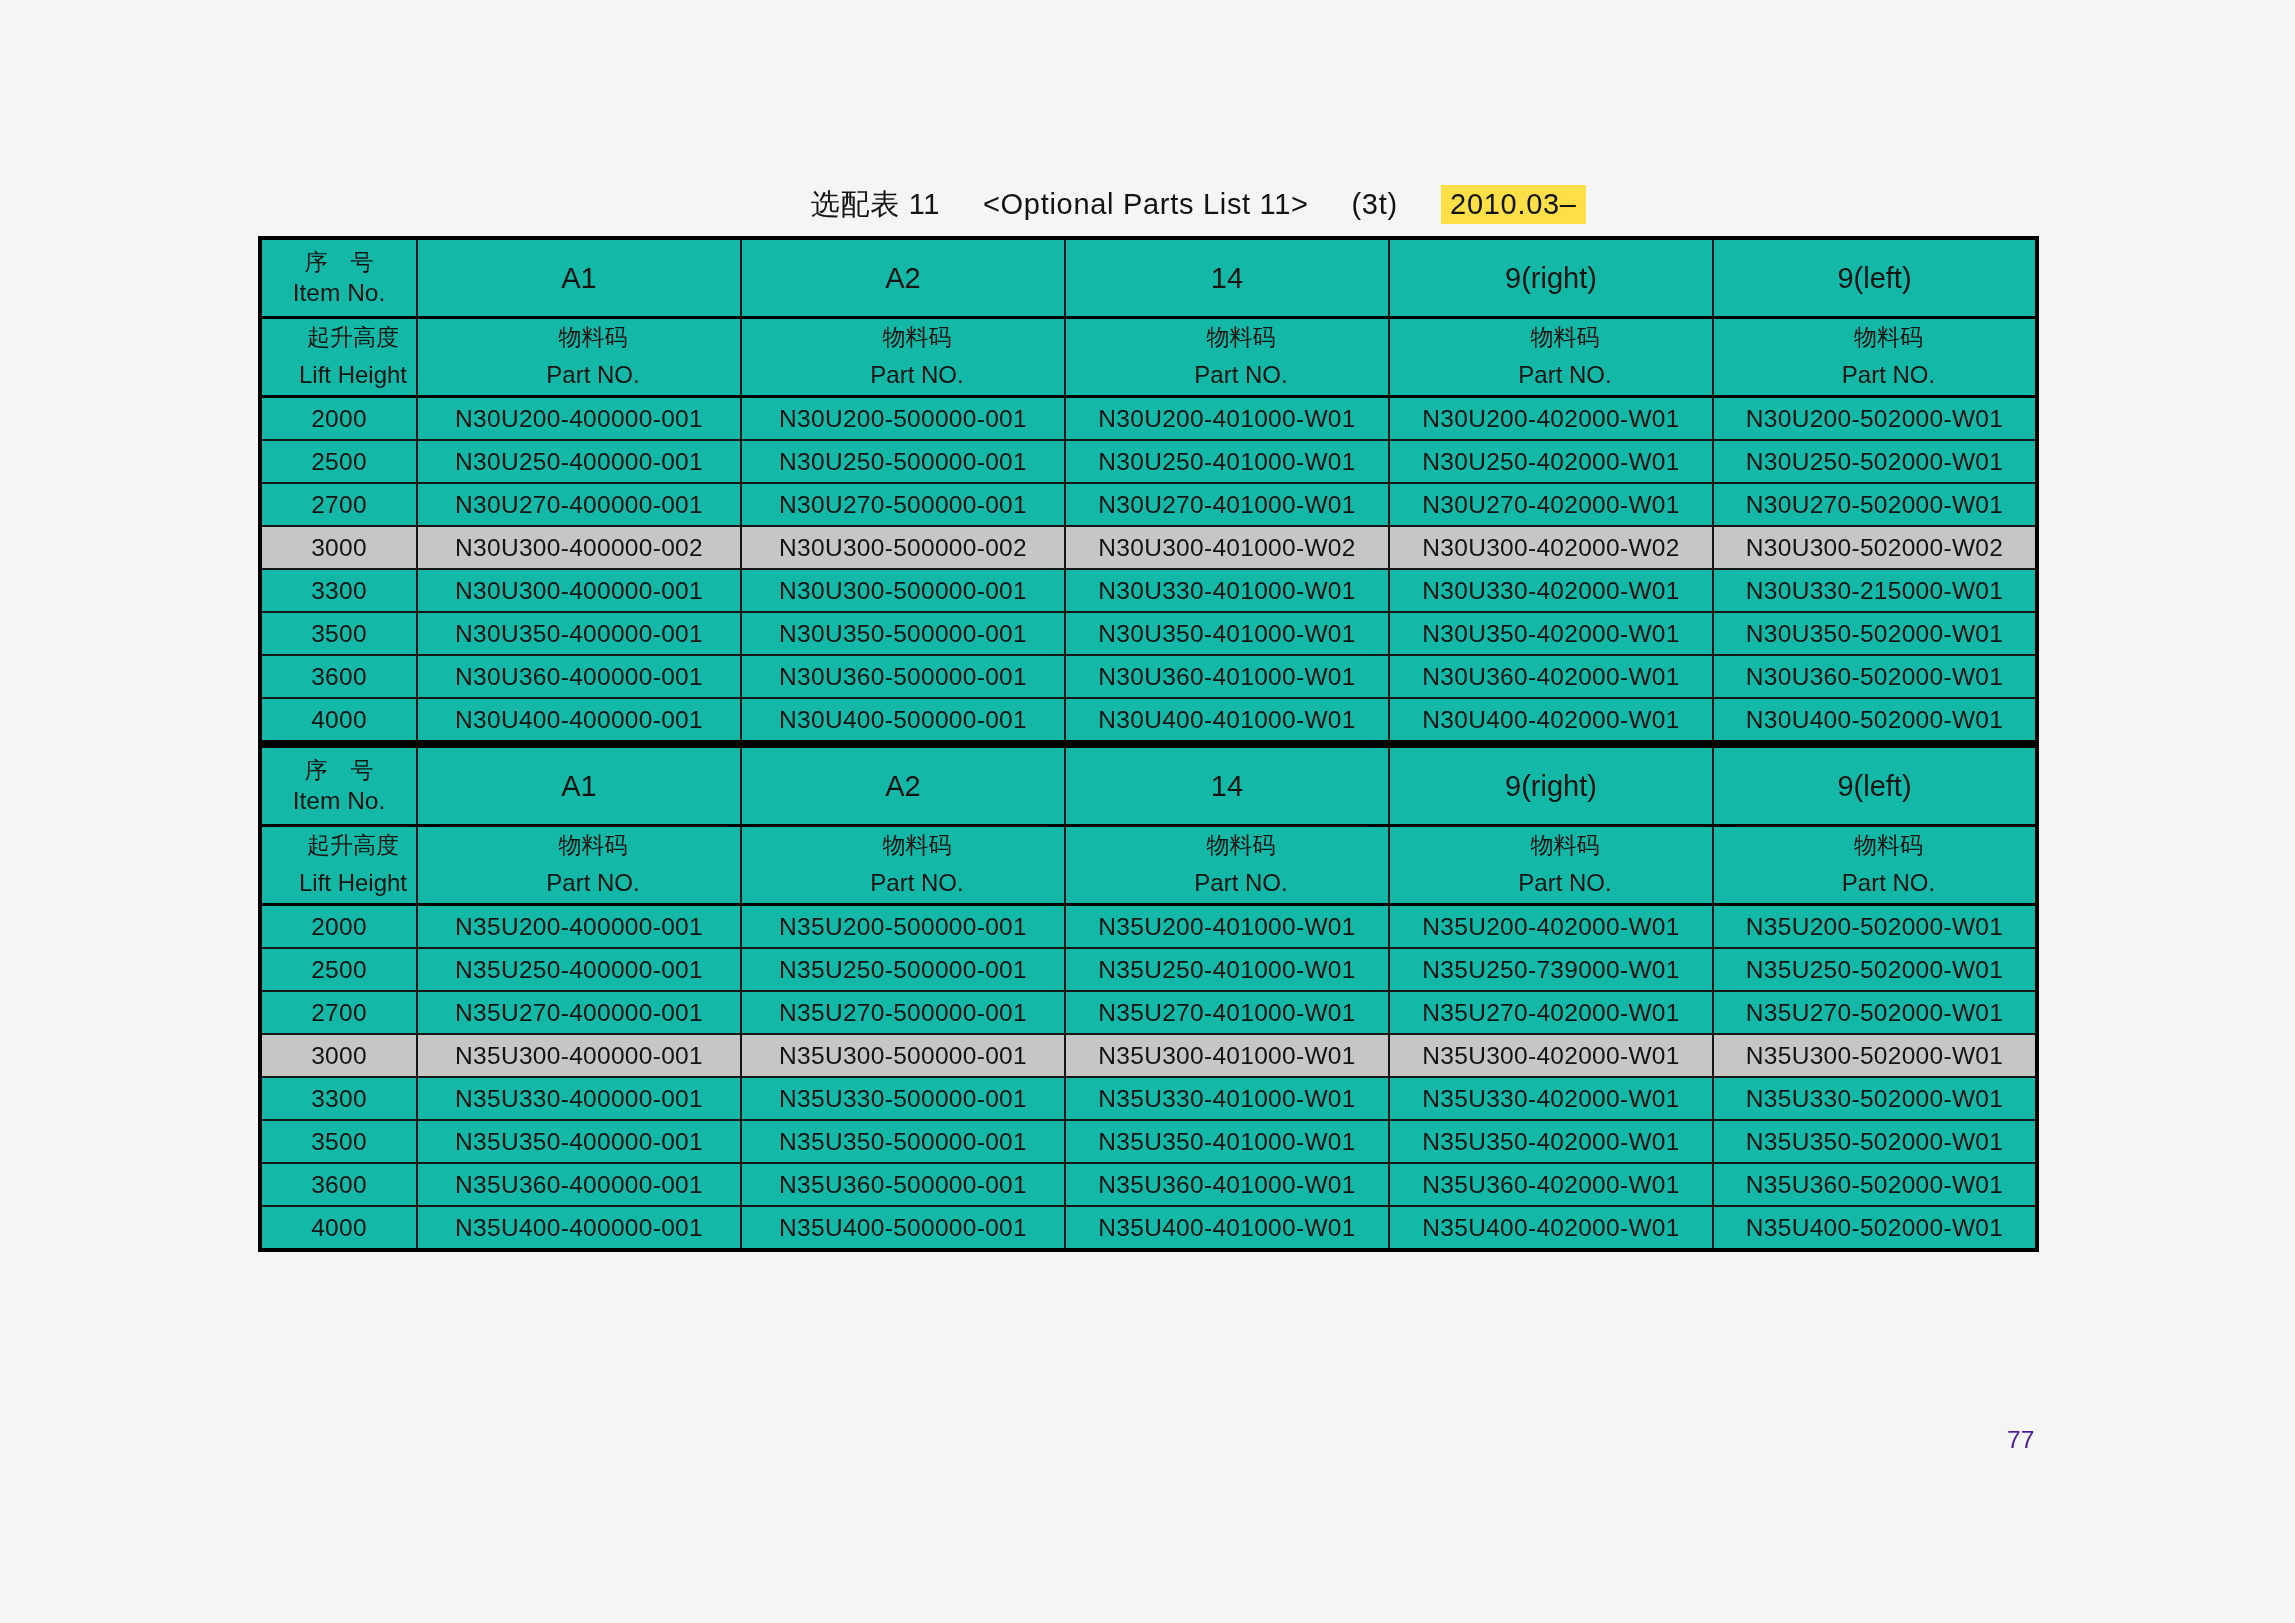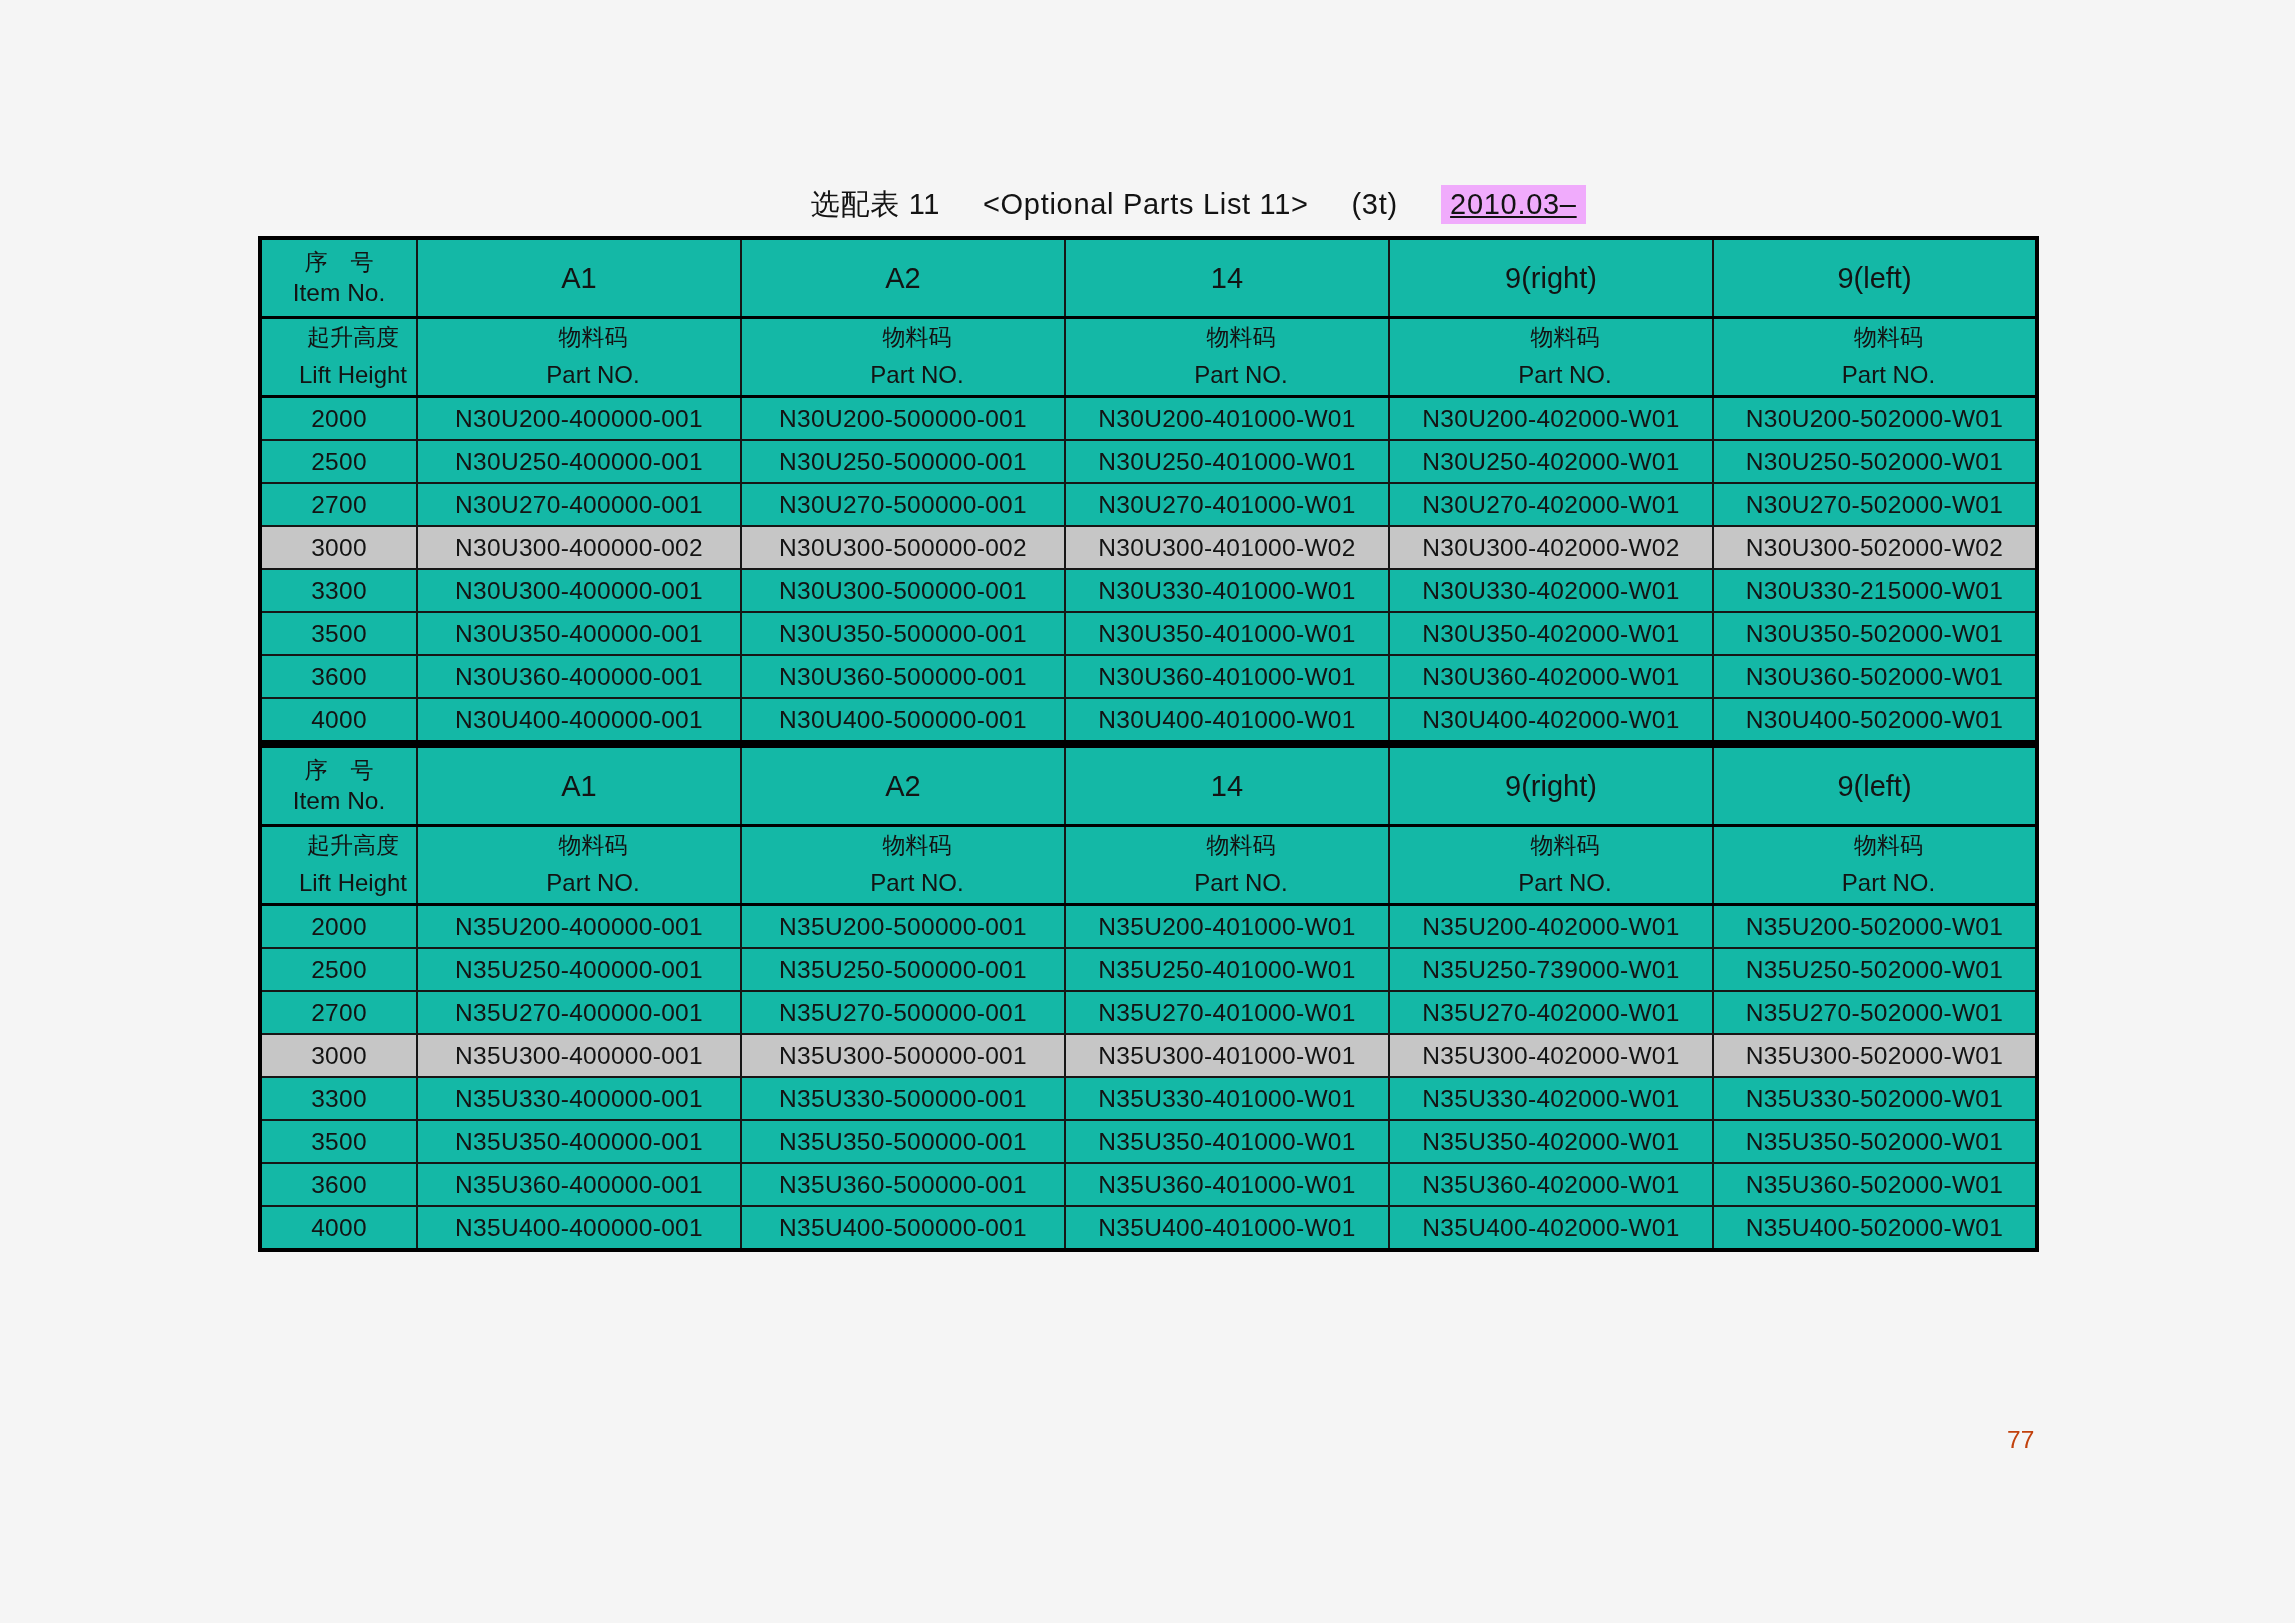--- a/index.html
+++ b/index.html
@@ -28,23 +28,22 @@
     text-align: center;
     padding-left: 102px;
     font-size: 29px;
     letter-spacing: 0.7px;
     white-space: nowrap;
     margin-bottom: 11px;
   }
   .block-2 .title { margin-top: 49px; }
   .title .gap { margin-left: 34px; }
   .title .date-hl {
-    background: #f0abfc;
+    background: #fde047;
     padding: 2.7px 9.5px 4.1px 9.5px;
-    text-decoration: underline;
   }
   table.parts {
     border-collapse: collapse;
     table-layout: fixed;
     width: 1779px;
     background: #14b8a6;
     border: 4.1px solid #000;
   }
   col.c-item { width: 157px; }
   col.c-part { width: 324px; }
@@ -66,21 +65,21 @@
     height: 41px;
     font-size: 24.5px;
     letter-spacing: 0.3px;
   }
   tbody tr.hl td { background: #c6c6c6; }
   .page-number {
     position: absolute;
     left: 2007px;
     top: 1426px;
     font-size: 24.5px;
-    color: #c2410c;
+    color: #4c1d95;
   }
 </style>
 </head>
 <body>
 
 <div class="sheet">
 
   <section class="table-block block-1">
     <div class="title">
       <span>选配表 11</span>

